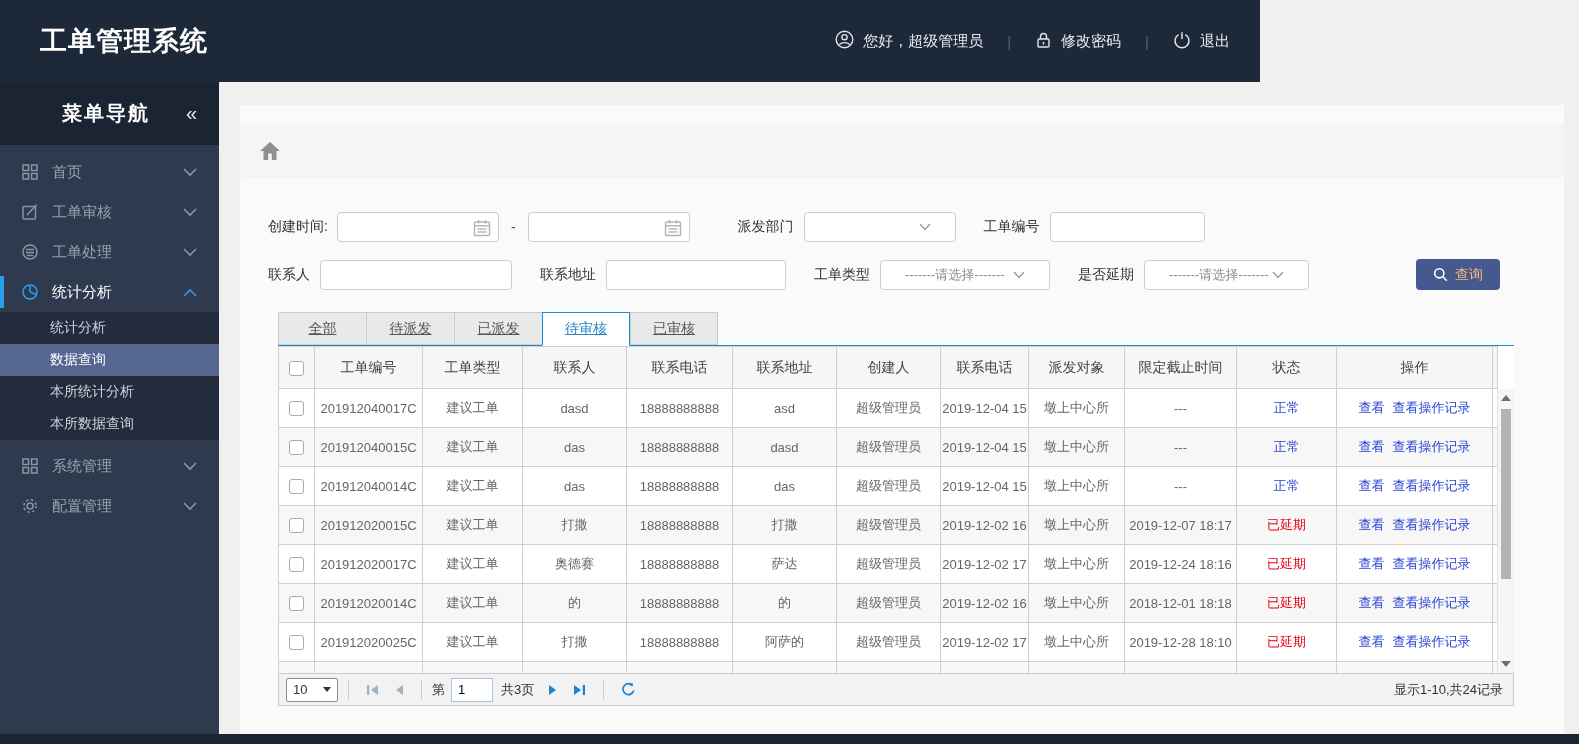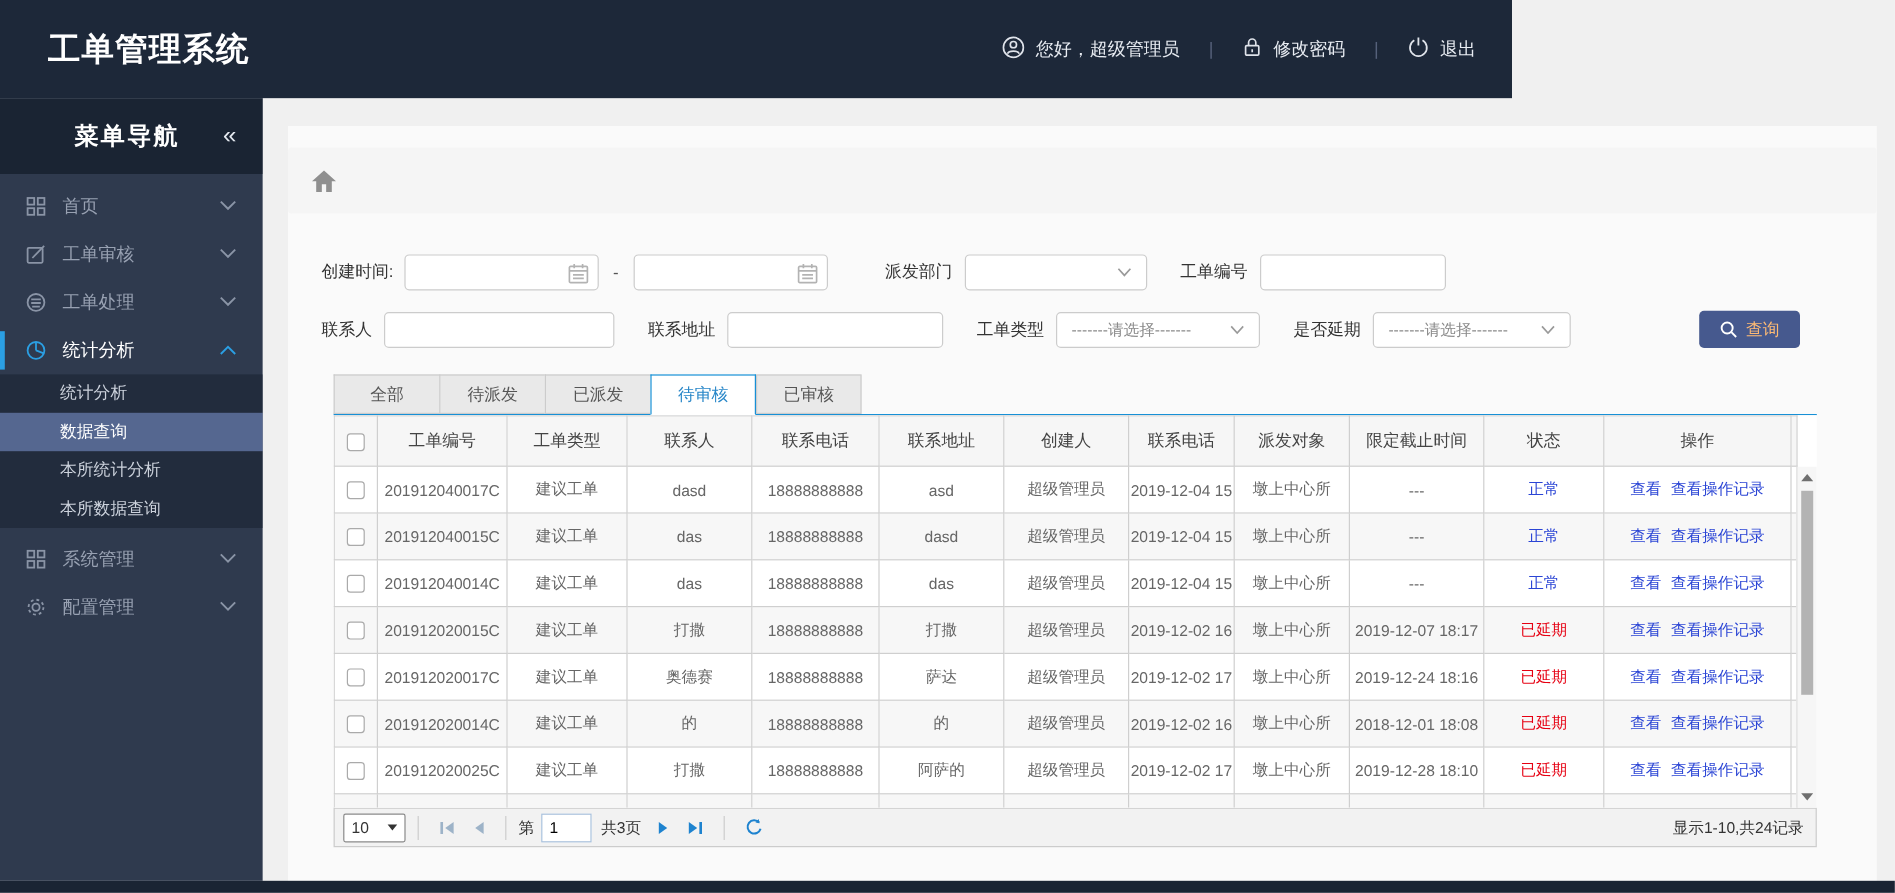--- a/index.html
+++ b/index.html
@@ -41,34 +41,34 @@
   
   .filter-row { display:flex; align-items:center; margin-left:28px; }
   .filter-row.r1 { margin-top:34px; }
   .filter-row.r2 { margin-top:17px; }
   .f-label { font-size:14px; color:#333; white-space:nowrap; }
   .inp { height:30px; background:#fff; border:1px solid #ccc; border-radius:4px; }
   .date-wrap { position:relative; width:162px; margin-left:9px; }
   .date-wrap input { width:100%; height:30px; padding:0 30px 0 8px; }
   .date-wrap svg { position:absolute; right:7px; top:6px; }
   .txt-inp { padding:0 8px; font-size:13px; color:#333; }
-  .sel { display:flex; align-items:center; padding:0 12px; color:#8a8a8a; font-size:13px;
+  .sel { display:flex; align-items:center; padding:0 24px; color:#8a8a8a; font-size:13px;
          cursor:pointer; background:#fff; border:1px solid #ccc; border-radius:4px; height:30px; }
   .sel .sel-text { white-space:nowrap; overflow:hidden; }
   .sel svg { margin-left:auto; }
   .range-sep { margin:0 12px; color:#555; font-size:14px; }
   .search-btn { margin-left:auto; margin-right:64px; width:84px; height:31px; background:#46598e;
                 border:none; border-radius:4px; color:#fdba74; font-size:14px; display:flex;
                 align-items:center; justify-content:center; gap:7px; cursor:pointer; }
 
   
   .tabs { margin:22px 0 0 38px; width:1236px; display:flex; border-bottom:1px solid #1790d6; }
   .tab { width:88px; height:33px; background:#e9e9e9; border:1px solid #ccc; border-right:none;
          display:flex; align-items:center; justify-content:center; font-size:14px; color:#555;
-         cursor:pointer; }
+         cursor:pointer;text-decoration:underline; }
   .tab:last-of-type { border-right:1px solid #ccc; }
   .tab.active { background:#fff; color:#2786c8; border:1px solid #1790d6; margin-bottom:-1px;
                 height:34px; border-bottom:1px solid #fff; }
 
   
   .table-zone { position:relative; margin-left:38px; width:1236px; height:327px; overflow:hidden;
                 margin-top:0; background:#fff; }
   table { border-collapse:collapse; table-layout:fixed; width:1219px; }
   th, td { border:1px solid #cfcfcf; font-weight:normal; text-align:center; white-space:nowrap;
            overflow:hidden; font-size:13px; }
@@ -470,21 +470,21 @@
             <tr>
               <td><span class="cb"></span></td>
               <td>201912020014C</td>
               <td>建议工单</td>
               <td>的</td>
               <td>18888888888</td>
               <td>的</td>
               <td>超级管理员</td>
               <td>2019-12-02 16</td>
               <td>墩上中心所</td>
-              <td>2018-12-01 18:08</td>
+              <td>2018-12-01 18:18</td>
               <td><span class="st-red">已延期</span></td>
               <td><a class="lnk">查看</a><a class="lnk">查看操作记录</a></td>
               <td></td>
             </tr>
             <tr>
               <td><span class="cb"></span></td>
               <td>201912020025C</td>
               <td>建议工单</td>
               <td>打撒</td>
               <td>18888888888</td>

